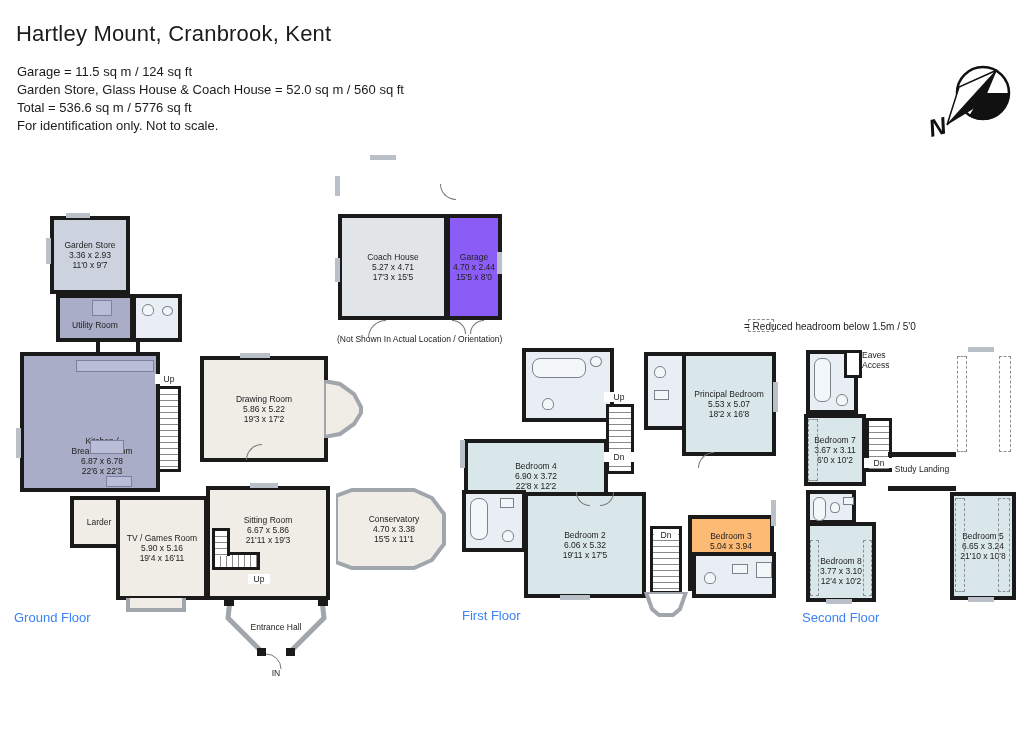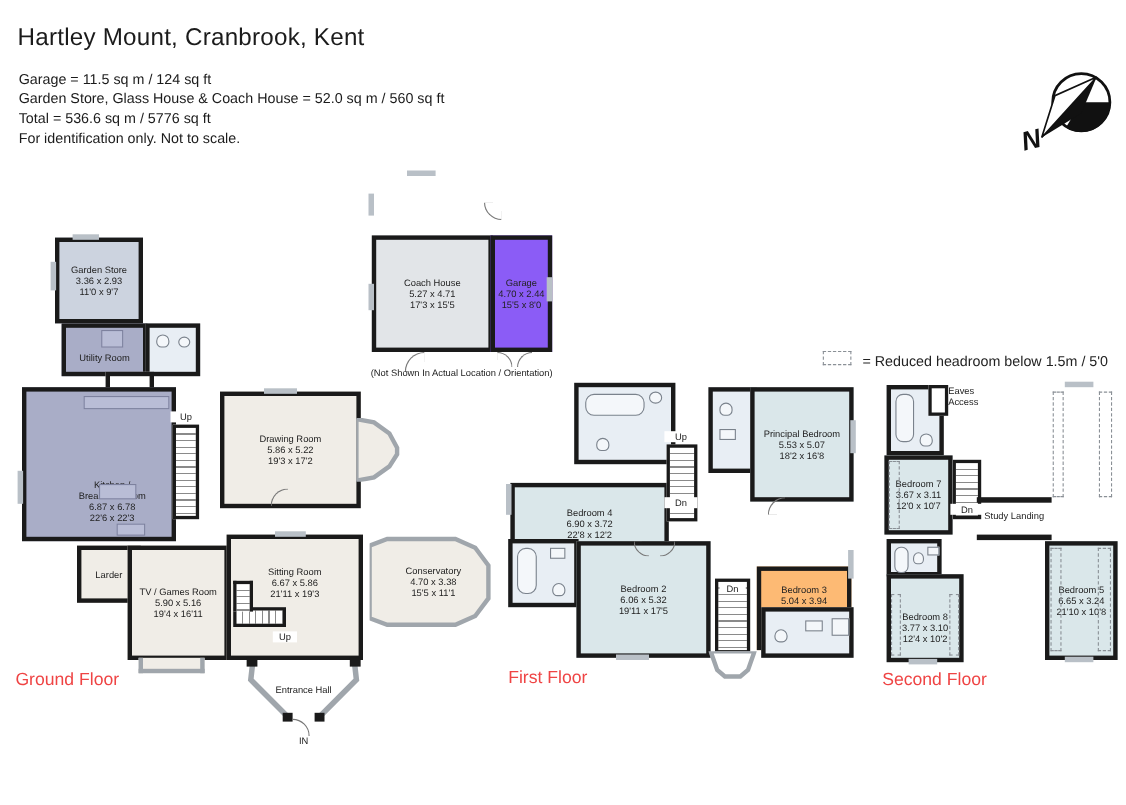--- a/index.html
+++ b/index.html
@@ -5,21 +5,21 @@
   html,body{margin:0;padding:0;background:#fff;}
   .canvas{position:relative;width:1024px;height:732px;background:#fff;overflow:hidden;
           font-family:"Liberation Sans",sans-serif;color:#1b1b1b;}
   .hdr-title{position:absolute;left:16px;top:21px;font-size:22px;letter-spacing:.2px;}
   .hdr-line{position:absolute;left:17px;font-size:13px;white-space:pre-wrap;}
   .room{position:absolute;box-sizing:border-box;border:4px solid #1a1a1a;
         display:flex;align-items:center;justify-content:center;}
   .rl{font-size:8.5px;line-height:10px;text-align:center;color:#222;}
   .rl span{display:block;}
   .abs{position:absolute;}
-  .flbl{position:absolute;font-size:16px;color:#ef4444;}
+  .flbl{position:absolute;font-size:13px;color:#3b82f6;}
   .win{position:absolute;background:#b9c0c7;}
   .fx{position:absolute;box-sizing:border-box;border:1px solid #7a828c;background:#f4f7fa;}
   .arc{position:absolute;box-sizing:border-box;}
   .stairs{position:absolute;box-sizing:border-box;border:3px solid #1a1a1a;background:#fff;}
   .stv{background-image:repeating-linear-gradient(180deg,rgba(0,0,0,0) 0 5px,#8a8a8a 5px 6px);}
   .sth{background-image:repeating-linear-gradient(90deg,rgba(0,0,0,0) 0 5px,#8a8a8a 5px 6px);}
   .stxt{position:absolute;font-size:8.5px;color:#222;background:#fff;text-align:center;line-height:10px;}
   .dash{position:absolute;box-sizing:border-box;border:1px dashed #8a9096;}
   .counter{position:absolute;box-sizing:border-box;border:1px solid #7d819e;background:#b9bdd6;}
   .caption{position:absolute;font-size:8.5px;color:#222;}
@@ -245,37 +245,37 @@
 
   <div class="room" style="left:692px;top:552px;width:84px;height:46px;background:#e8eef4;">
     <div class="fx" style="left:8px;top:16px;width:12px;height:12px;border-radius:50% 50% 40% 40%;"></div>
     <div class="fx" style="left:36px;top:8px;width:16px;height:10px;"></div>
     <div class="fx" style="left:60px;top:6px;width:16px;height:16px;"></div>
   </div>
 
   <div class="flbl" style="left:462px;top:608px;">First Floor</div>
 
   <div class="dash" style="left:748px;top:319px;width:26px;height:13px;"></div>
-  <div class="caption" style="left:784px;top:321px;font-size:13px;">= Reduced headroom below 1.5m / 5'0</div>
+  <div class="caption" style="left:744px;top:321px;font-size:10px;">= Reduced headroom below 1.5m / 5'0</div>
 
   <div class="room" style="left:806px;top:350px;width:52px;height:64px;background:#e8eef4;">
     <div class="fx" style="left:4px;top:4px;width:17px;height:44px;border-radius:7px;"></div>
     <div class="fx" style="left:26px;top:40px;width:12px;height:12px;border-radius:50% 50% 40% 40%;"></div>
   </div>
   <div class="room" style="left:844px;top:350px;width:18px;height:28px;background:#fff;border-width:3px;"></div>
   <div class="rl abs" style="left:862px;top:350px;width:42px;text-align:left;">
     <span>Eaves</span>
     <span>Access</span>
   </div>
 
   <div class="room" style="left:804px;top:414px;width:62px;height:72px;background:#dae7ea;">
     <div class="rl">
       <span>Bedroom 7</span>
       <span>3.67 x 3.11</span>
-      <span>12'0 x 10'7</span>
+      <span>6'0 x 10'2</span>
     </div>
   </div>
   <div class="dash" style="left:808px;top:419px;width:10px;height:62px;"></div>
 
   <div class="stairs stv" style="left:866px;top:418px;width:26px;height:54px;"></div>
   <div class="stxt" style="left:864px;top:458px;width:30px;">Dn</div>
 
   <div class="abs" style="left:888px;top:452px;width:68px;height:5px;background:#1a1a1a;"></div>
   <div class="abs" style="left:888px;top:486px;width:68px;height:5px;background:#1a1a1a;"></div>
   <div class="rl abs" style="left:888px;top:464px;width:68px;">

